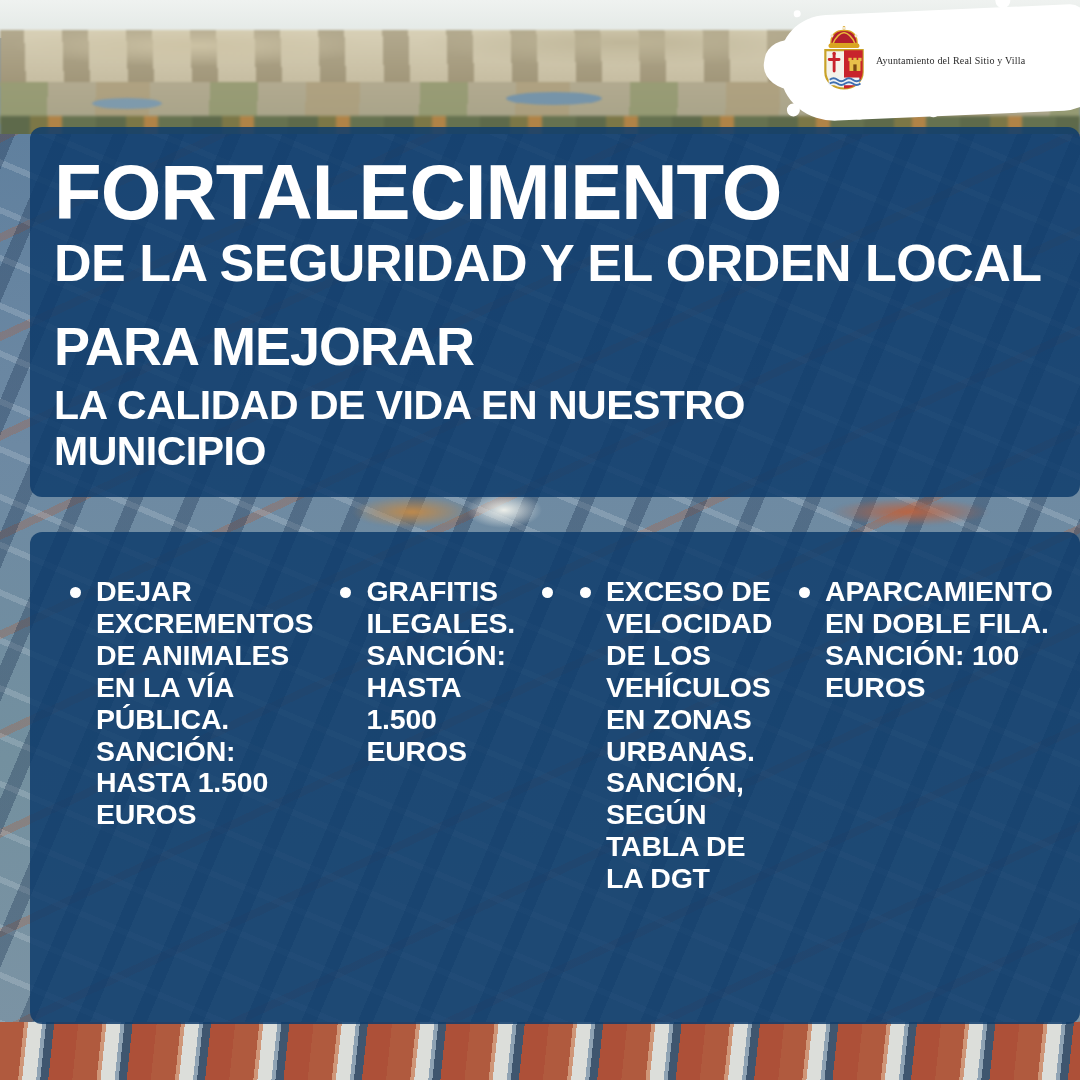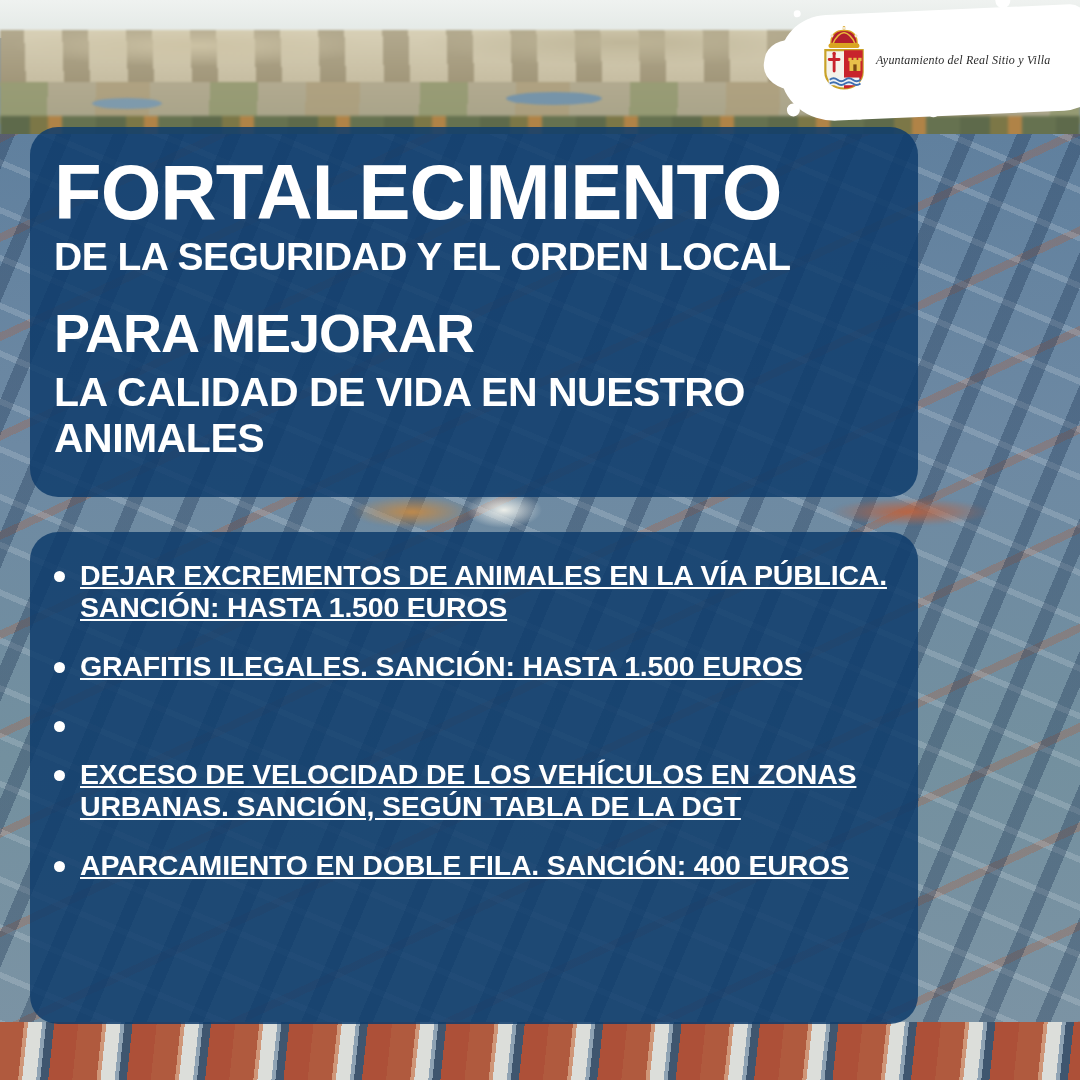--- a/index.html
+++ b/index.html
@@ -59,38 +59,38 @@
     transform:rotate(-2.5deg); }
   .brush::before { content:""; position:absolute; left:-16px; top:24px; width:62px; height:50px;
     background:#fff; border-radius:50% 40% 60% 50%; transform:rotate(12deg); }
   .brush::after { content:""; position:absolute; left:16px; top:-6px; width:7px; height:7px;
     border-radius:50%; background:#fff;
     box-shadow:-8px 96px 0 3px #fff, 58px 102px 0 3px #fff, 206px -4px 0 4px #fff,
                268px 88px 0 3px #fff, 296px 20px 0 5px #fff, 132px 104px 0 2px #fff; }
   .logo-inner { position:absolute; left:42px; top:16px; display:flex; align-items:center; gap:10px; }
   .crest { width:44px; height:68px; }
   .logo-text { display:flex; flex-direction:column; }
-  .tagline { font-family:"Liberation Serif", serif; font-style:italic;
-    font-size:12px; color:#2a2a2a; letter-spacing:.2px; }
+  .tagline { font-family:"Liberation Serif", serif; 
+    font-size:10px; color:#2a2a2a; letter-spacing:.2px; }
   .brand { font-size:36px; font-weight:700; color:#121212; letter-spacing:-1px; line-height:1.0; }
 
   
-  .panel { position:absolute; left:30px; width:888px; box-sizing:border-box;
-    background:rgba(14,60,108,.85); border-radius:28px; color:#fff; }
+  .panel { position:absolute; left:30px; width:1050px; box-sizing:border-box;
+    background:rgba(14,60,108,.85); border-radius:12px; color:#fff; }
   .panel-title { top:127px; height:370px; padding:26px 28px 0 24px; }
   .panel-list  { top:532px; height:492px; padding:28px 30px 0 24px; }
 
   .hl { margin:0; font-weight:700; color:#fff; }
   .hl-primary { font-size:78px; line-height:1.0; letter-spacing:-1px; margin-bottom:6px; }
-  .hl-primary-sub { font-size:39px; line-height:1.0; letter-spacing:-.5px; margin-bottom:30px; }
+  .hl-primary-sub { font-size:52px; line-height:1.0; letter-spacing:-.5px; margin-bottom:30px; }
   .hl-secondary { font-size:54px; line-height:1.0; letter-spacing:-1px; margin-bottom:10px; }
   .hl-secondary-sub { font-size:41px; line-height:1.12; letter-spacing:-.5px; white-space:pre-line; }
 
-  ul.sanctions { list-style:none; margin:0; padding:0;
-    display:flex; flex-direction:column; gap:27px;text-decoration:underline; }
+  ul.sanctions { list-style:none; margin:16px; padding:0;
+    display:flex; flex-direction:row; gap:27px; }
   ul.sanctions li { display:flex; align-items:flex-start; gap:15px; }
   .dot { width:11px; height:11px; border-radius:50%; background:#fff;
     margin-top:11px; flex:0 0 auto; }
   .txt { font-size:28.5px; font-weight:700; line-height:1.12;
     letter-spacing:-.2px; white-space:pre-line; }
 </style>
 </head>
 <body>
 
 <div class="poster">
@@ -137,21 +137,21 @@
         <div class="tagline">Ayuntamiento del Real Sitio y Villa</div>
       </div>
     </div>
   </div>
 
   <section class="panel panel-title">
     <h1 class="hl hl-primary">FORTALECIMIENTO</h1>
     <h2 class="hl hl-primary-sub">DE LA SEGURIDAD Y EL ORDEN LOCAL</h2>
     <h1 class="hl hl-secondary">PARA MEJORAR</h1>
     <h2 class="hl hl-secondary-sub">LA CALIDAD DE VIDA EN NUESTRO
-ANIMALES</h2>
+MUNICIPIO</h2>
   </section>
 
   <section class="panel panel-list">
     <ul class="sanctions">
       <li>
         <span class="dot"></span>
         <span class="txt">DEJAR EXCREMENTOS DE ANIMALES EN LA VÍA PÚBLICA.
 SANCIÓN: HASTA 1.500 EUROS</span>
       </li>
       <li>
@@ -161,18 +161,18 @@
       <li>
         <span class="dot"></span>
       </li>
       <li>
         <span class="dot"></span>
         <span class="txt">EXCESO DE VELOCIDAD DE LOS VEHÍCULOS EN ZONAS
 URBANAS. SANCIÓN, SEGÚN TABLA DE LA DGT</span>
       </li>
       <li>
         <span class="dot"></span>
-        <span class="txt">APARCAMIENTO EN DOBLE FILA. SANCIÓN: 400 EUROS</span>
+        <span class="txt">APARCAMIENTO EN DOBLE FILA. SANCIÓN: 100 EUROS</span>
       </li>
     </ul>
   </section>
 
 </div>
 
 </body></html>

